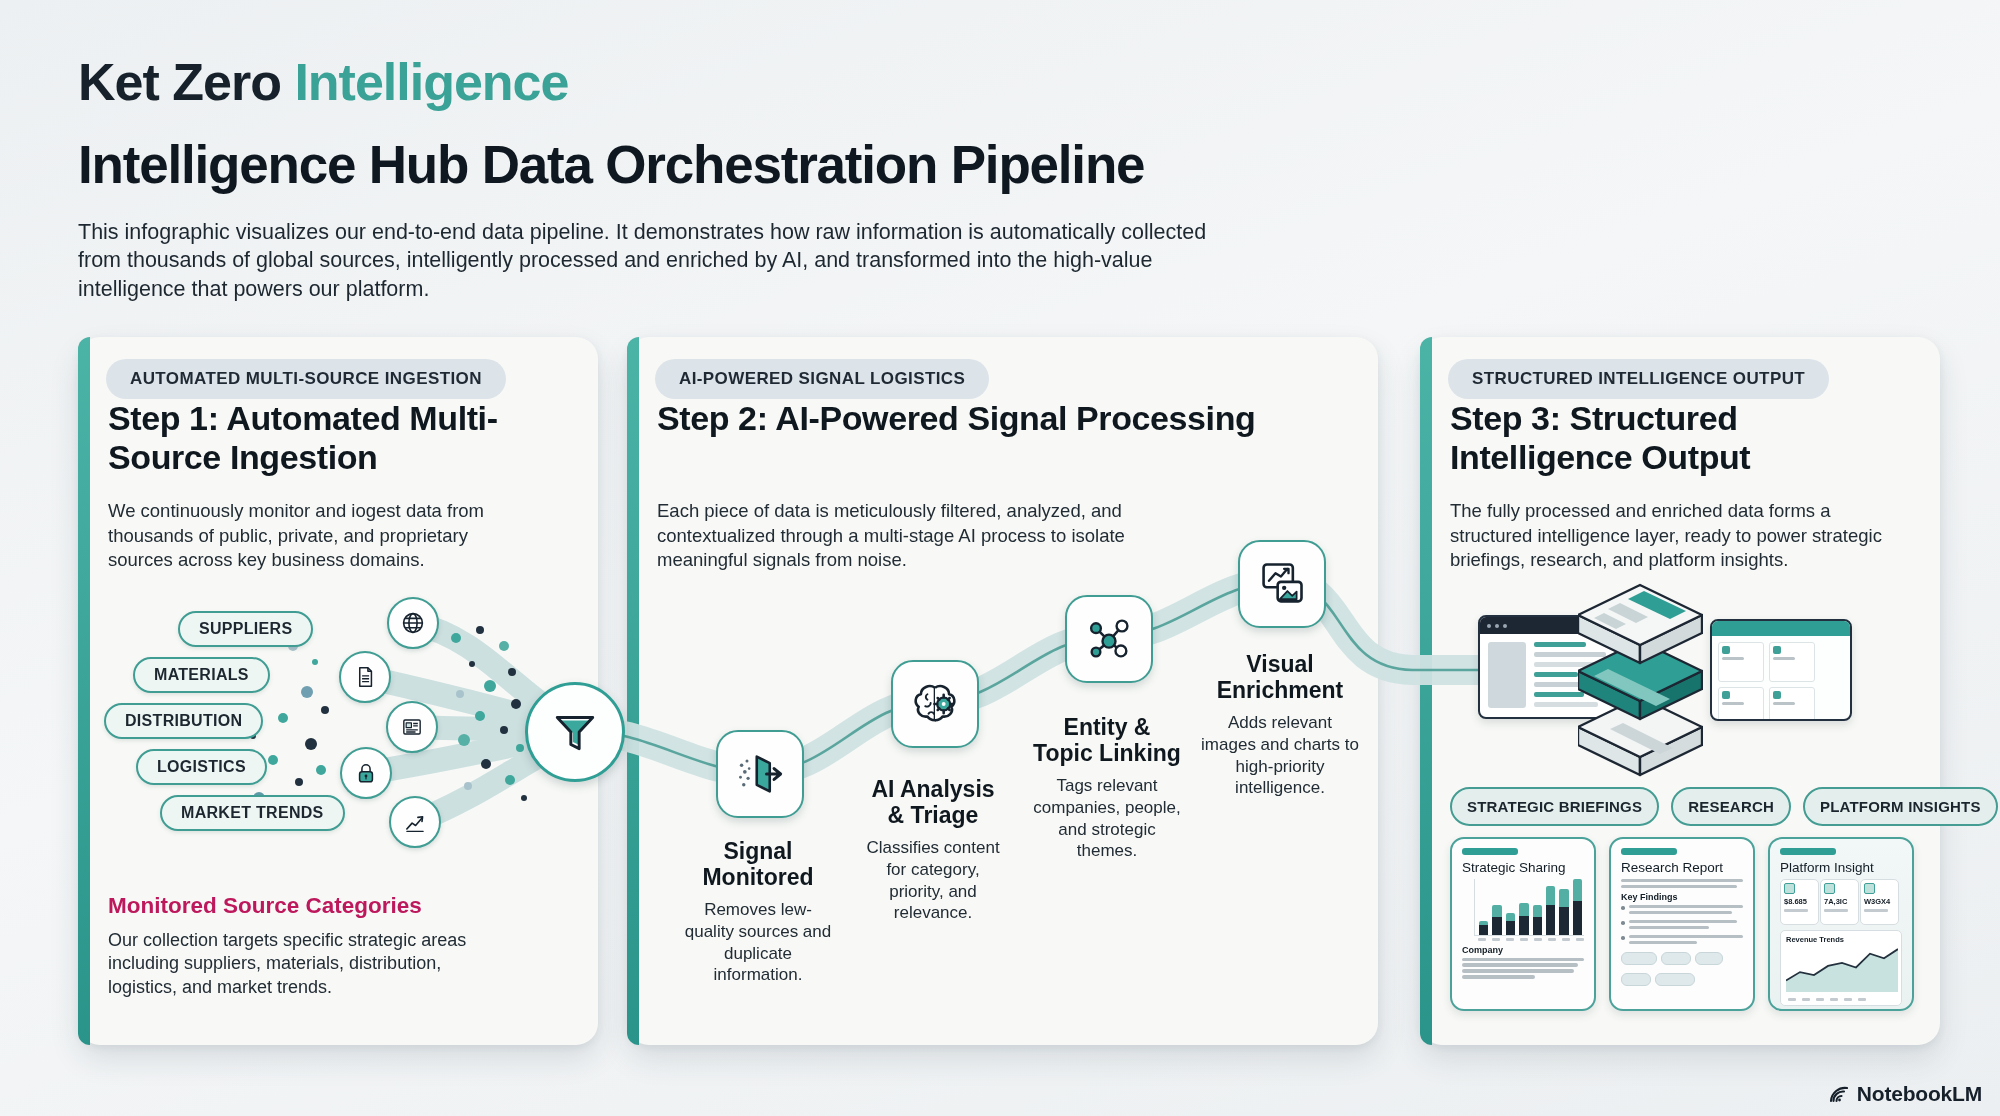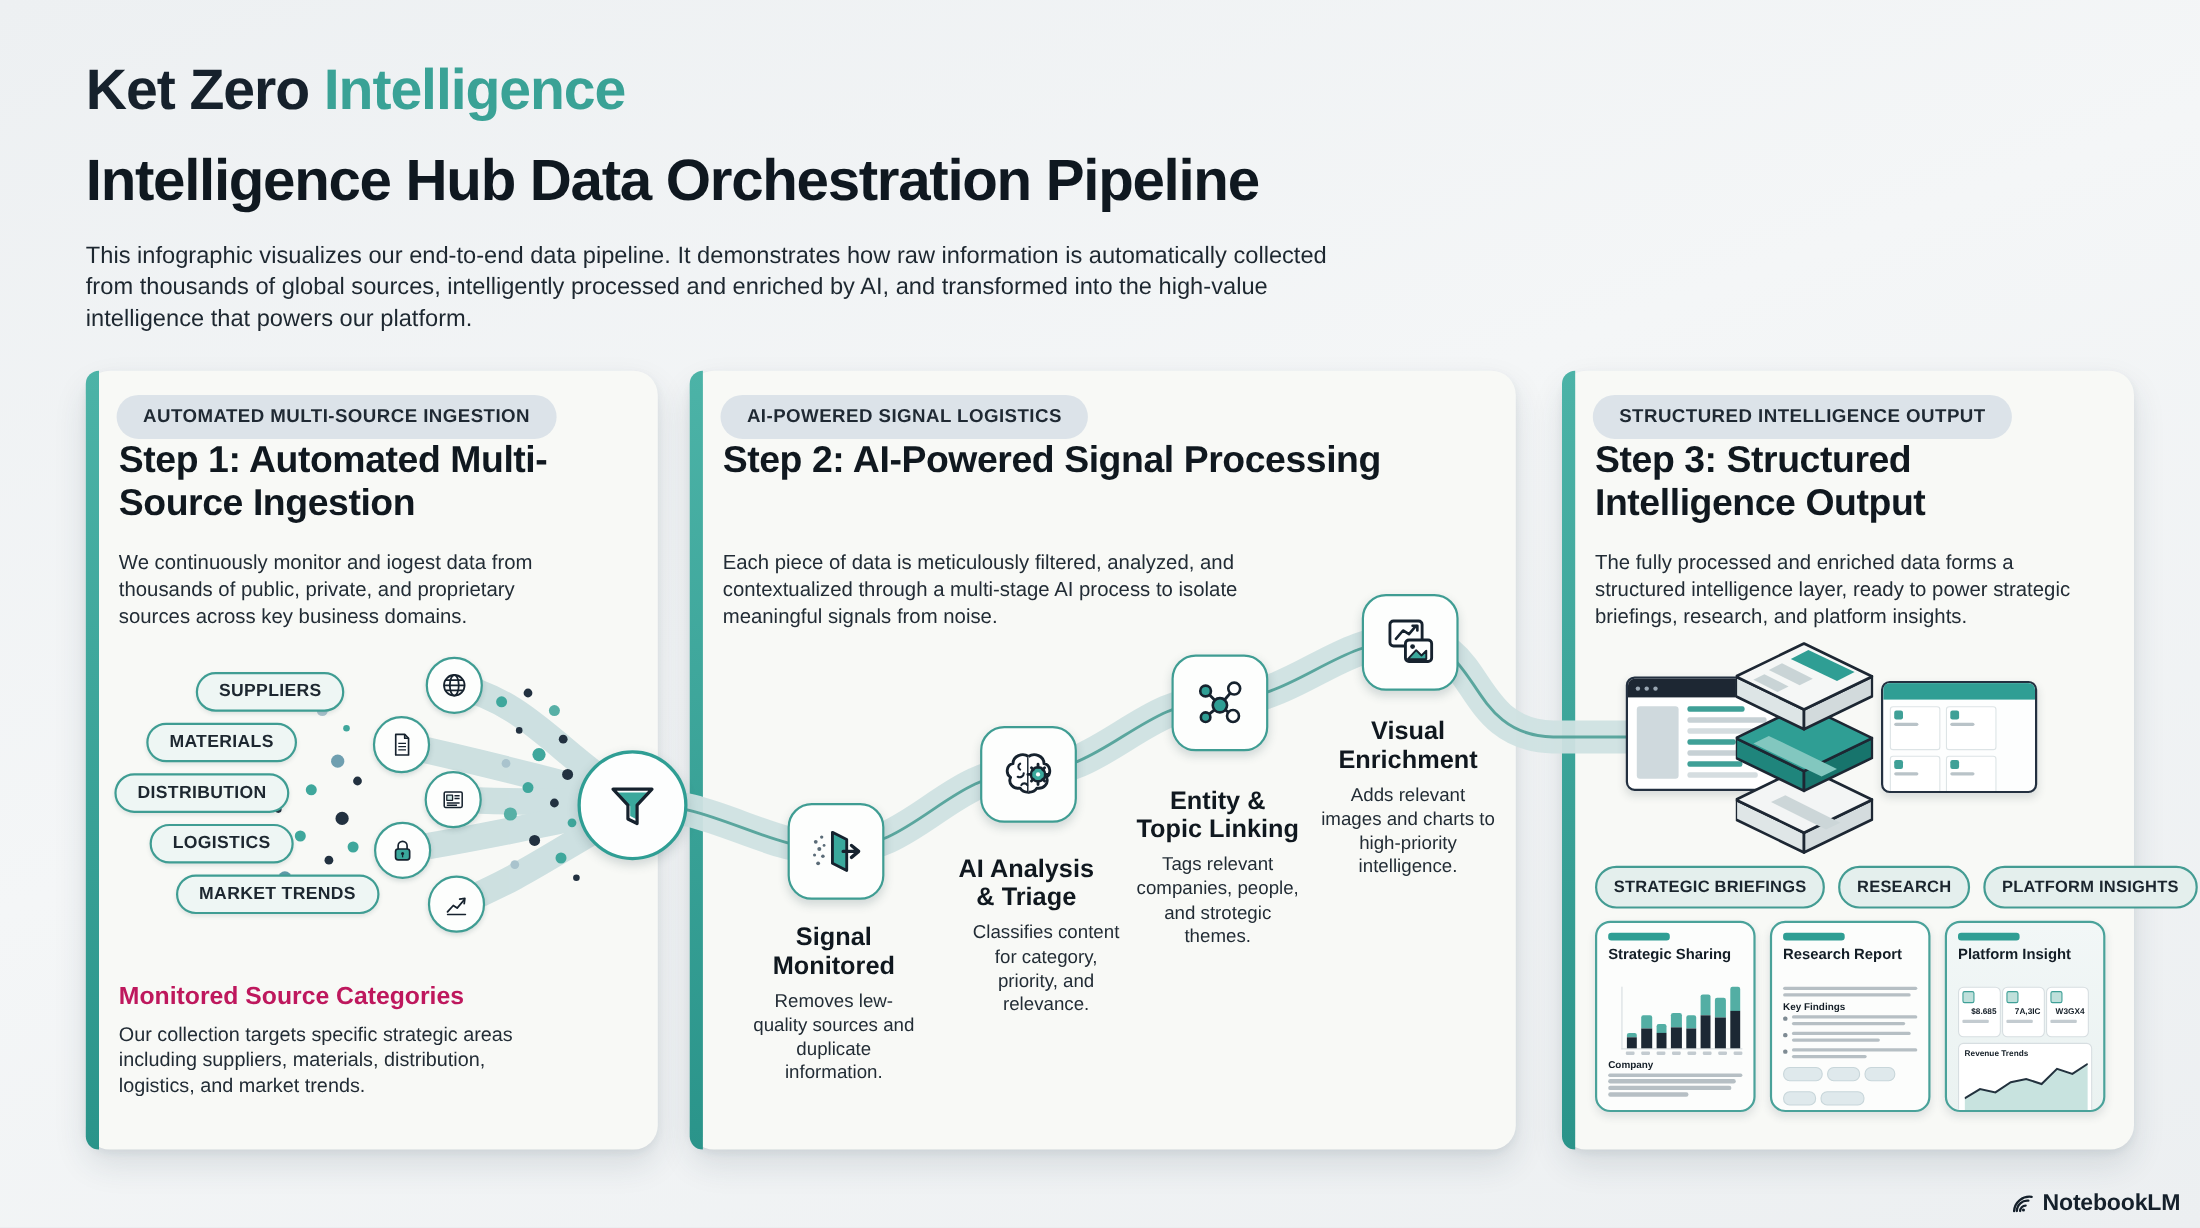--- a/index.html
+++ b/index.html
@@ -58,21 +58,21 @@
   .card1-footer-h{position:absolute;left:30px;top:556px;font-size:22.5px;font-weight:800;color:#be185d;}
   .card1-footer-t{position:absolute;left:30px;top:592px;width:380px;font-size:18px;line-height:1.3;color:#222c35;}
   
   .stage-ico{position:absolute;width:84px;height:84px;border-radius:22px;background:#fdfefd;border:2.5px solid #3f9d93;
              display:flex;align-items:center;justify-content:center;box-shadow:0 4px 9px rgba(40,70,75,.18);z-index:8;}
   .sico-0{left:89px;top:393px;} .sico-1{left:264px;top:323px;} .sico-2{left:438px;top:258px;} .sico-3{left:611px;top:203px;}
   .stage-name{position:absolute;text-align:center;font-size:23px;font-weight:800;line-height:1.12;color:#10181f;}
   .sname-0{left:61px;top:502px;width:140px;} .sname-1{left:241px;top:440px;width:130px;}
   .sname-2{left:405px;top:378px;width:150px;} .sname-3{left:578px;top:315px;width:150px;}
   .stage-text{position:absolute;text-align:center;font-size:17px;line-height:1.28;color:#222c35;}
-  .stext-0{left:56px;top:562px;width:150px;} .stext-1{left:249px;top:500px;width:150px;}
+  .stext-0{left:56px;top:562px;width:150px;} .stext-1{left:231px;top:500px;width:150px;}
   .stext-2{left:400px;top:438px;width:160px;} .stext-3{left:573px;top:375px;width:160px;}
   
   .illus{position:absolute;left:40px;top:240px;width:430px;height:200px;}
   .bwin{position:absolute;left:18px;top:38px;width:168px;height:100px;background:#fff;border:2.5px solid #233040;
         border-radius:8px;overflow:hidden;box-shadow:0 4px 8px rgba(40,60,70,.15);}
   .bwin-head{height:17px;background:#1d2733;display:flex;align-items:center;gap:4px;padding-left:7px;}
   .bwin-head i{width:4px;height:4px;border-radius:50%;background:#9aa7b3;display:block;}
   .bwin-body{display:flex;gap:8px;padding:8px;}
   .bwin-side{width:38px;height:66px;background:#cfd9dd;border-radius:3px;}
   .bw-line{height:5px;border-radius:2px;margin-bottom:5px;}
@@ -86,37 +86,37 @@
   .dcell b{display:block;width:22px;height:3px;background:#b9c3c8;border-radius:2px;}
   .stack-svg{position:absolute;left:118px;top:0px;z-index:3;}
   .out-pills{position:absolute;left:30px;top:450px;display:flex;gap:12px;}
   .out-pill{border:2.5px solid #449c93;background:#e4efed;color:#1b252e;font-size:15px;font-weight:700;
             letter-spacing:.2px;padding:9px 15px;border-radius:999px;white-space:nowrap;}
   .minis{position:absolute;left:30px;top:500px;display:flex;gap:13px;}
   .mini{width:146px;height:174px;background:#fcfdfc;border:2.5px solid #4aa29a;border-radius:14px;
         padding:9px 10px;box-sizing:border-box;box-shadow:0 4px 8px rgba(40,60,70,.12);overflow:hidden;}
   .mini3{background:linear-gradient(180deg,#f2f7f7,#eaf2f1);}
   .accent-bar{width:56px;height:7px;border-radius:3px;background:#2f9e94;margin-bottom:5px;}
-  .mini-title{font-size:13.5px;font-weight:700;color:#131d26;margin-bottom:22px;white-space:nowrap;}
+  .mini-title{font-size:13.5px;font-weight:400;color:#131d26;margin-bottom:4px;white-space:nowrap;}
   .mini-sub{font-size:9px;font-weight:800;color:#131d26;margin:4px 0 3px;}
   .sk{display:block;height:3.2px;background:#b6bfc4;border-radius:2px;margin-bottom:2.8px;}
   .w100{width:100%;} .w95{width:95%;} .w92{width:92%;} .w90{width:90%;} .w70{width:70%;} .w60{width:60%;}
   .bar-chart{display:flex;align-items:flex-end;gap:4px;height:56px;margin:3px 0 2px 12px;border-left:1px solid #d6dde0;border-bottom:1px solid #d6dde0;padding:0 2px 0 4px;}
   .bar{width:10px;display:flex;flex-direction:column;justify-content:flex-end;height:100%;}
   .seg{display:block;width:100%;}
   .seg.teal{background:#53aea4;border-radius:2px 2px 0 0;}
   .seg.dark{background:#1c2834;}
   .xdash{display:flex;gap:6px;margin:2px 0 2px 16px;}
   .xdash i{width:8px;height:2.5px;background:#c3cbd0;border-radius:1px;display:block;}
   .bullet-row{display:flex;gap:4px;margin-bottom:3px;}
   .bullet-row u{width:3.5px;height:3.5px;border-radius:50%;background:#7e8b93;display:block;margin-top:1px;flex:none;text-decoration:none;}
   .bullet-col{flex:1;}
   .tag-sk{display:inline-block;height:11px;border-radius:6px;background:#dfe9ec;border:1px solid #c8d6da;margin:0 4px 4px 0;}
   .t34{width:34px;} .t28{width:28px;} .t26{width:26px;} .t38{width:38px;}
-  .stats-row{display:flex;gap:1px;margin:2px 0 5px;text-align:right;}
+  .stats-row{display:flex;gap:1px;margin:2px 0 5px;}
   .stat-box{width:39px;height:46px;background:#fff;border:1px solid #d7dee1;border-radius:5px;padding:3px;box-sizing:border-box;}
   .stat-box i{display:block;width:9px;height:9px;border-radius:2px;background:#bfe0db;border:1px solid #3fa097;margin-bottom:3px;}
   .stat-val{font-size:7.5px;font-weight:800;color:#131d26;white-space:nowrap;}
   .stat-box b{display:block;width:24px;height:2.5px;background:#c3cbd0;border-radius:1px;margin-top:3px;}
   .chart-box{background:#fff;border:1px solid #d7dee1;border-radius:5px;padding:4px 5px;}
   .chart-box .mini-sub{margin:0 0 2px;font-size:7.5px;}
   
   .overlay{position:absolute;inset:0;z-index:5;pointer-events:none;}
   .nlm{position:absolute;right:18px;bottom:10px;display:flex;align-items:center;gap:6px;
        font-size:21px;font-weight:700;color:#15202b;letter-spacing:-.2px;}

